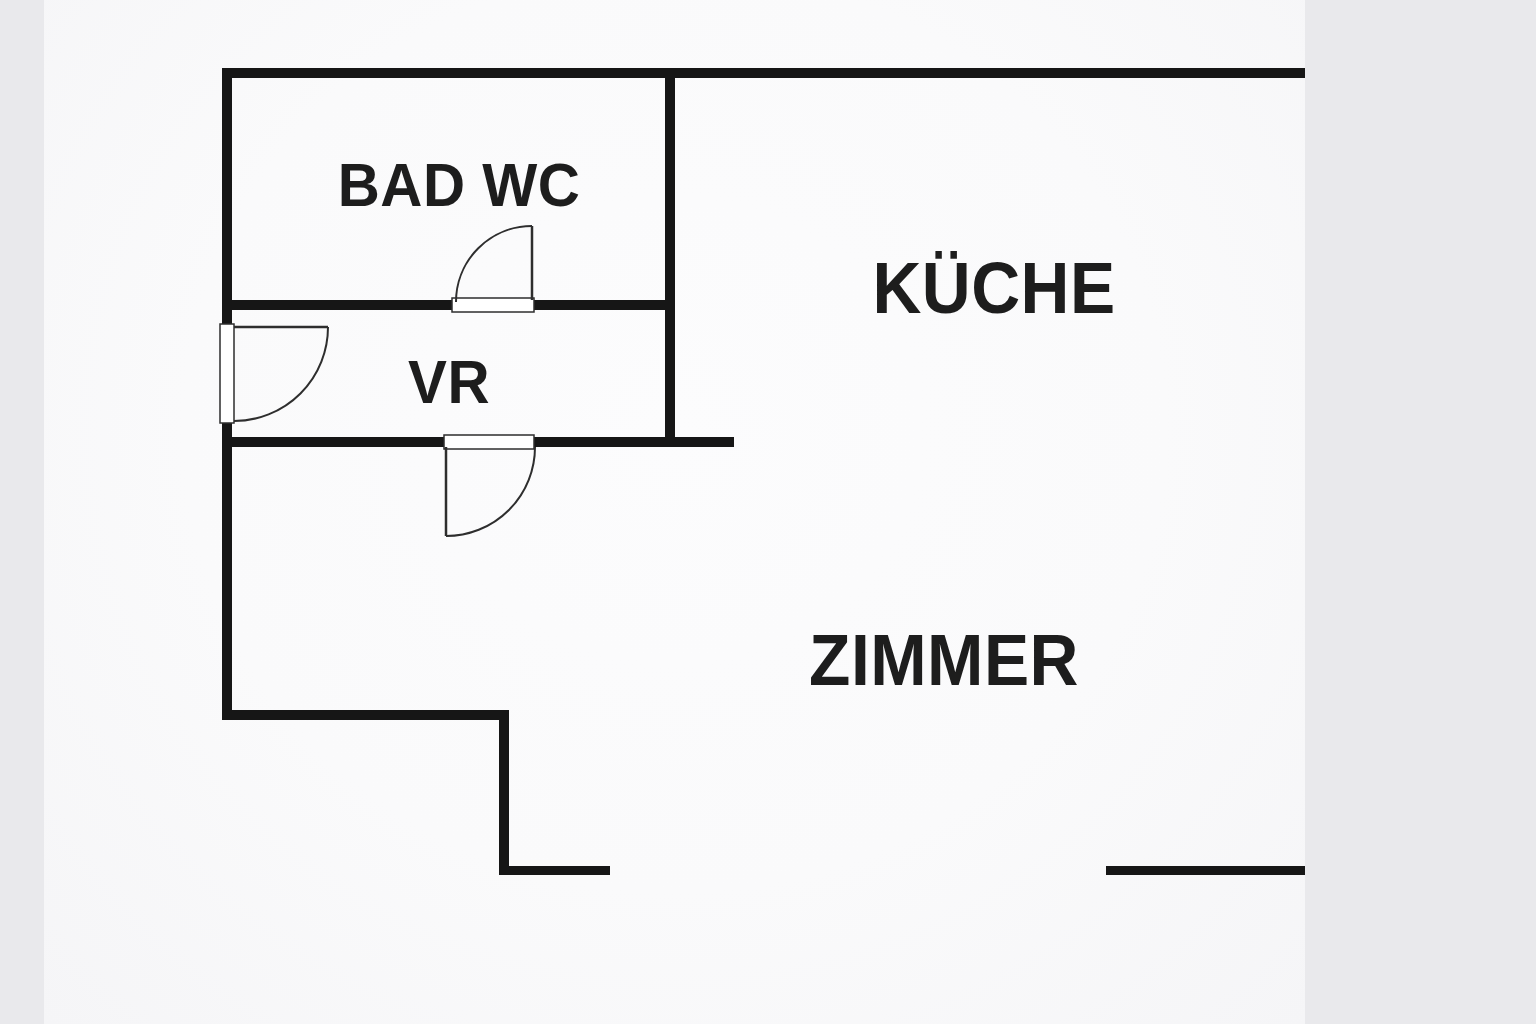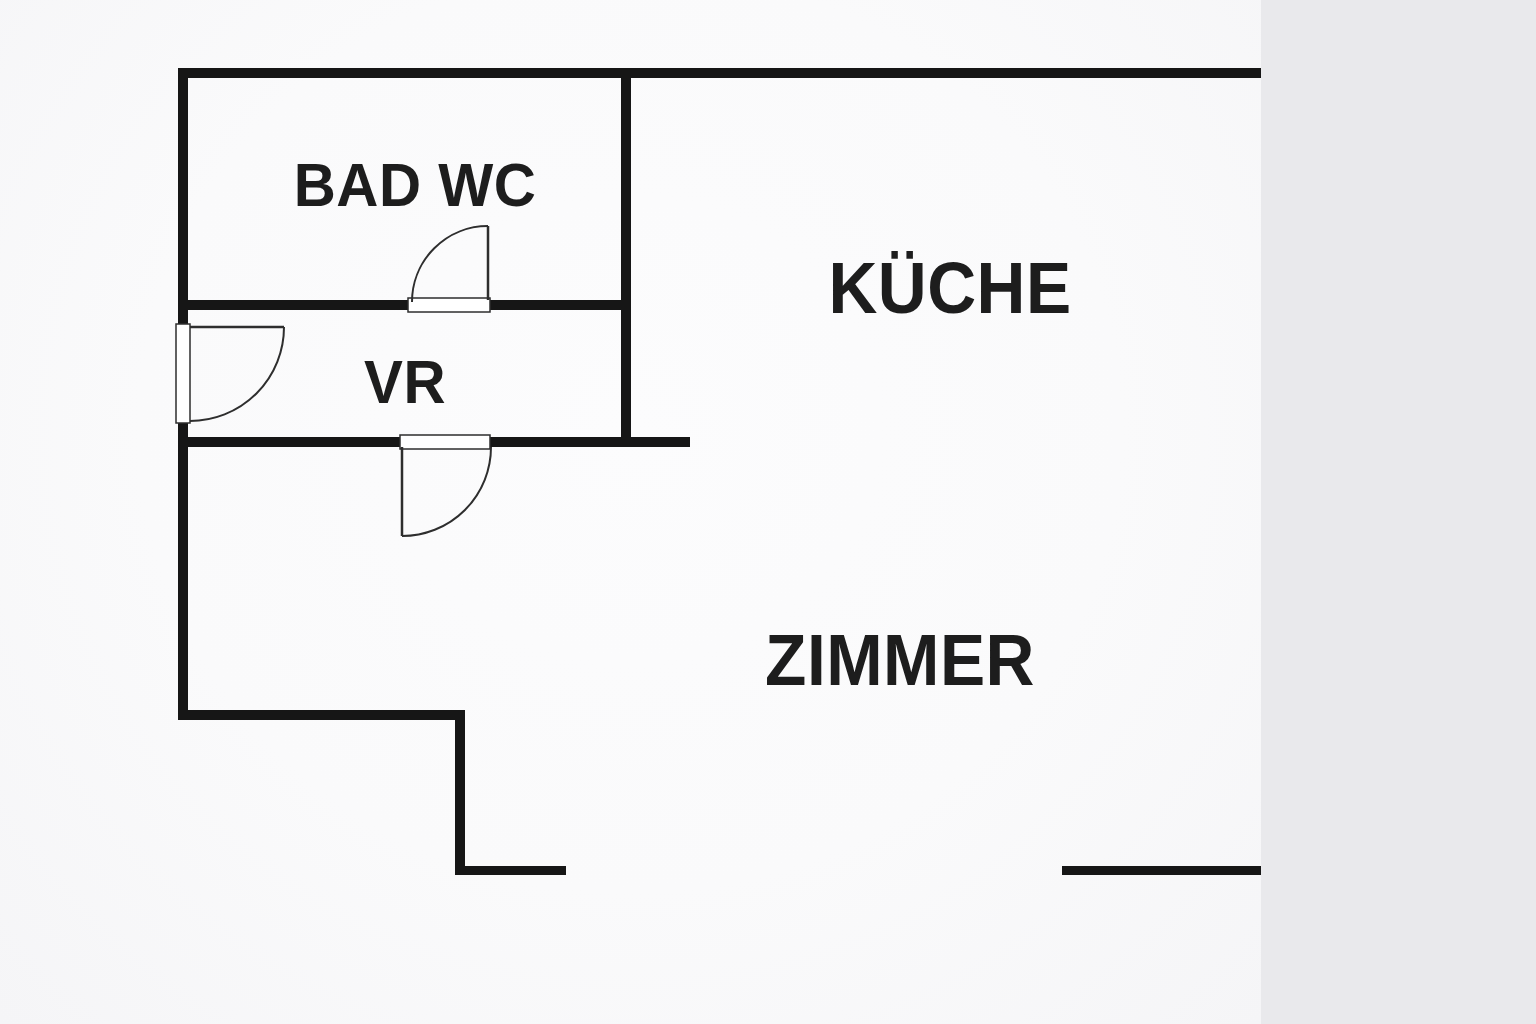--- a/index.html
+++ b/index.html
@@ -4,20 +4,21 @@
 <title>Floor plan</title>
 <style>
   html, body { margin: 0; padding: 0; background: #e9e9ec; }
   .stage {
     position: relative;
     width: 1261px;
     height: 1024px;
     overflow: hidden;
     background: radial-gradient(ellipse at 50% 42%, #fcfcfd 0%, #fafafb 55%, #f5f5f7 100%);
     font-family: "Liberation Sans", sans-serif;
+    margin-left: 44px;
   }
   .plan-svg {
     position: absolute;
     left: 0; top: 0;
     width: 1536px; height: 1024px;
     display: block;
   }
   .room-label {
     position: absolute;
     transform: translate(-50%, -50%) scaleX(0.94);

